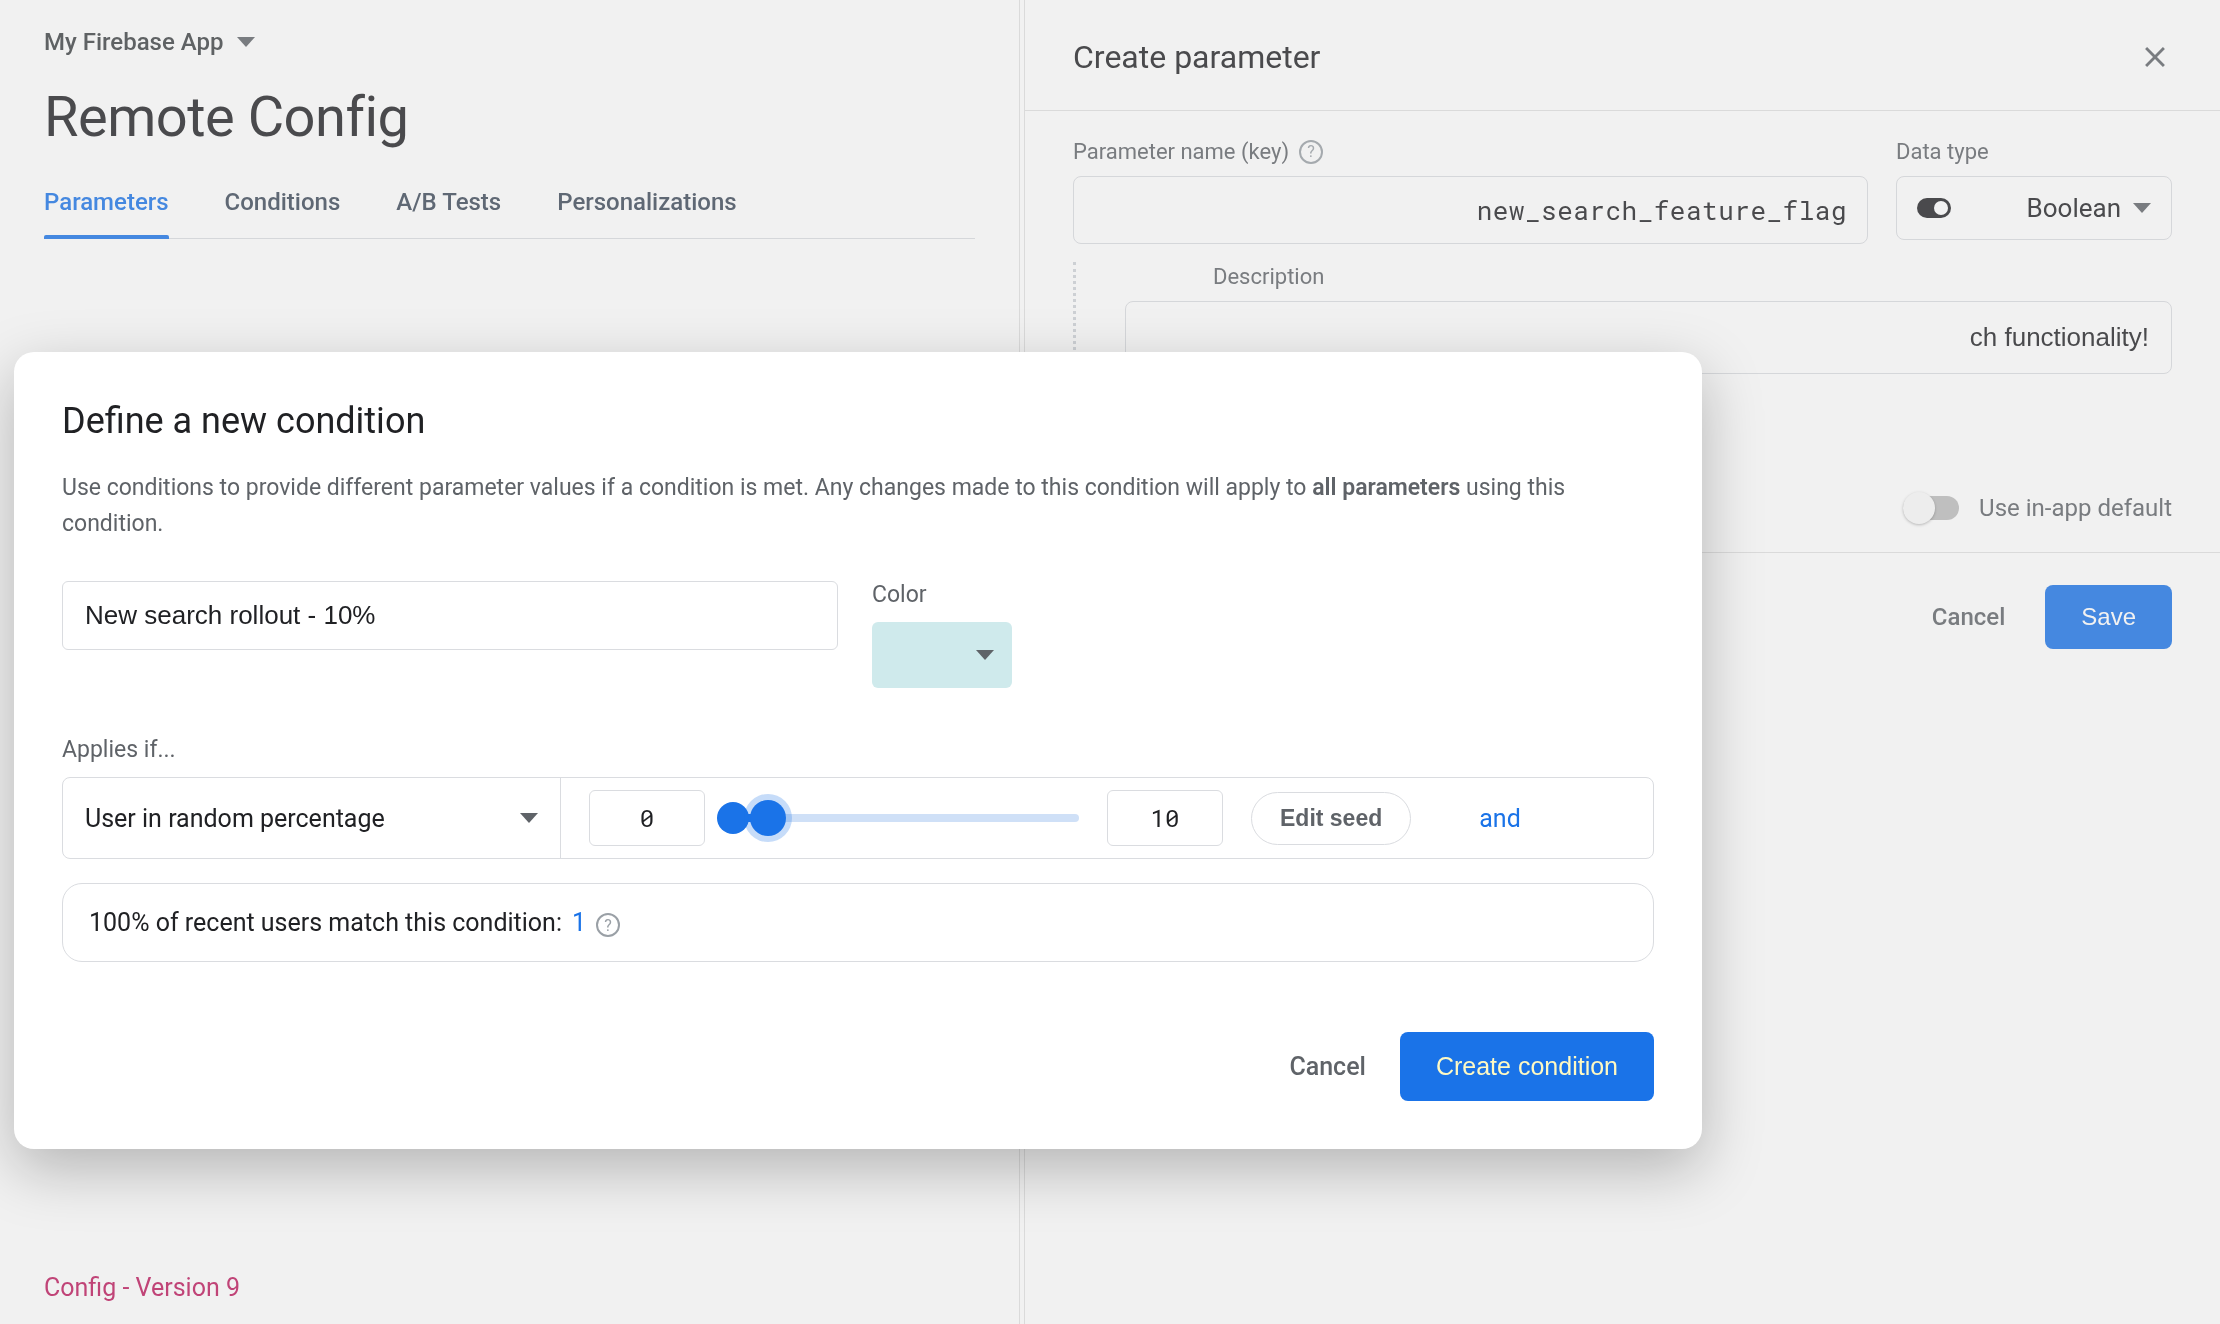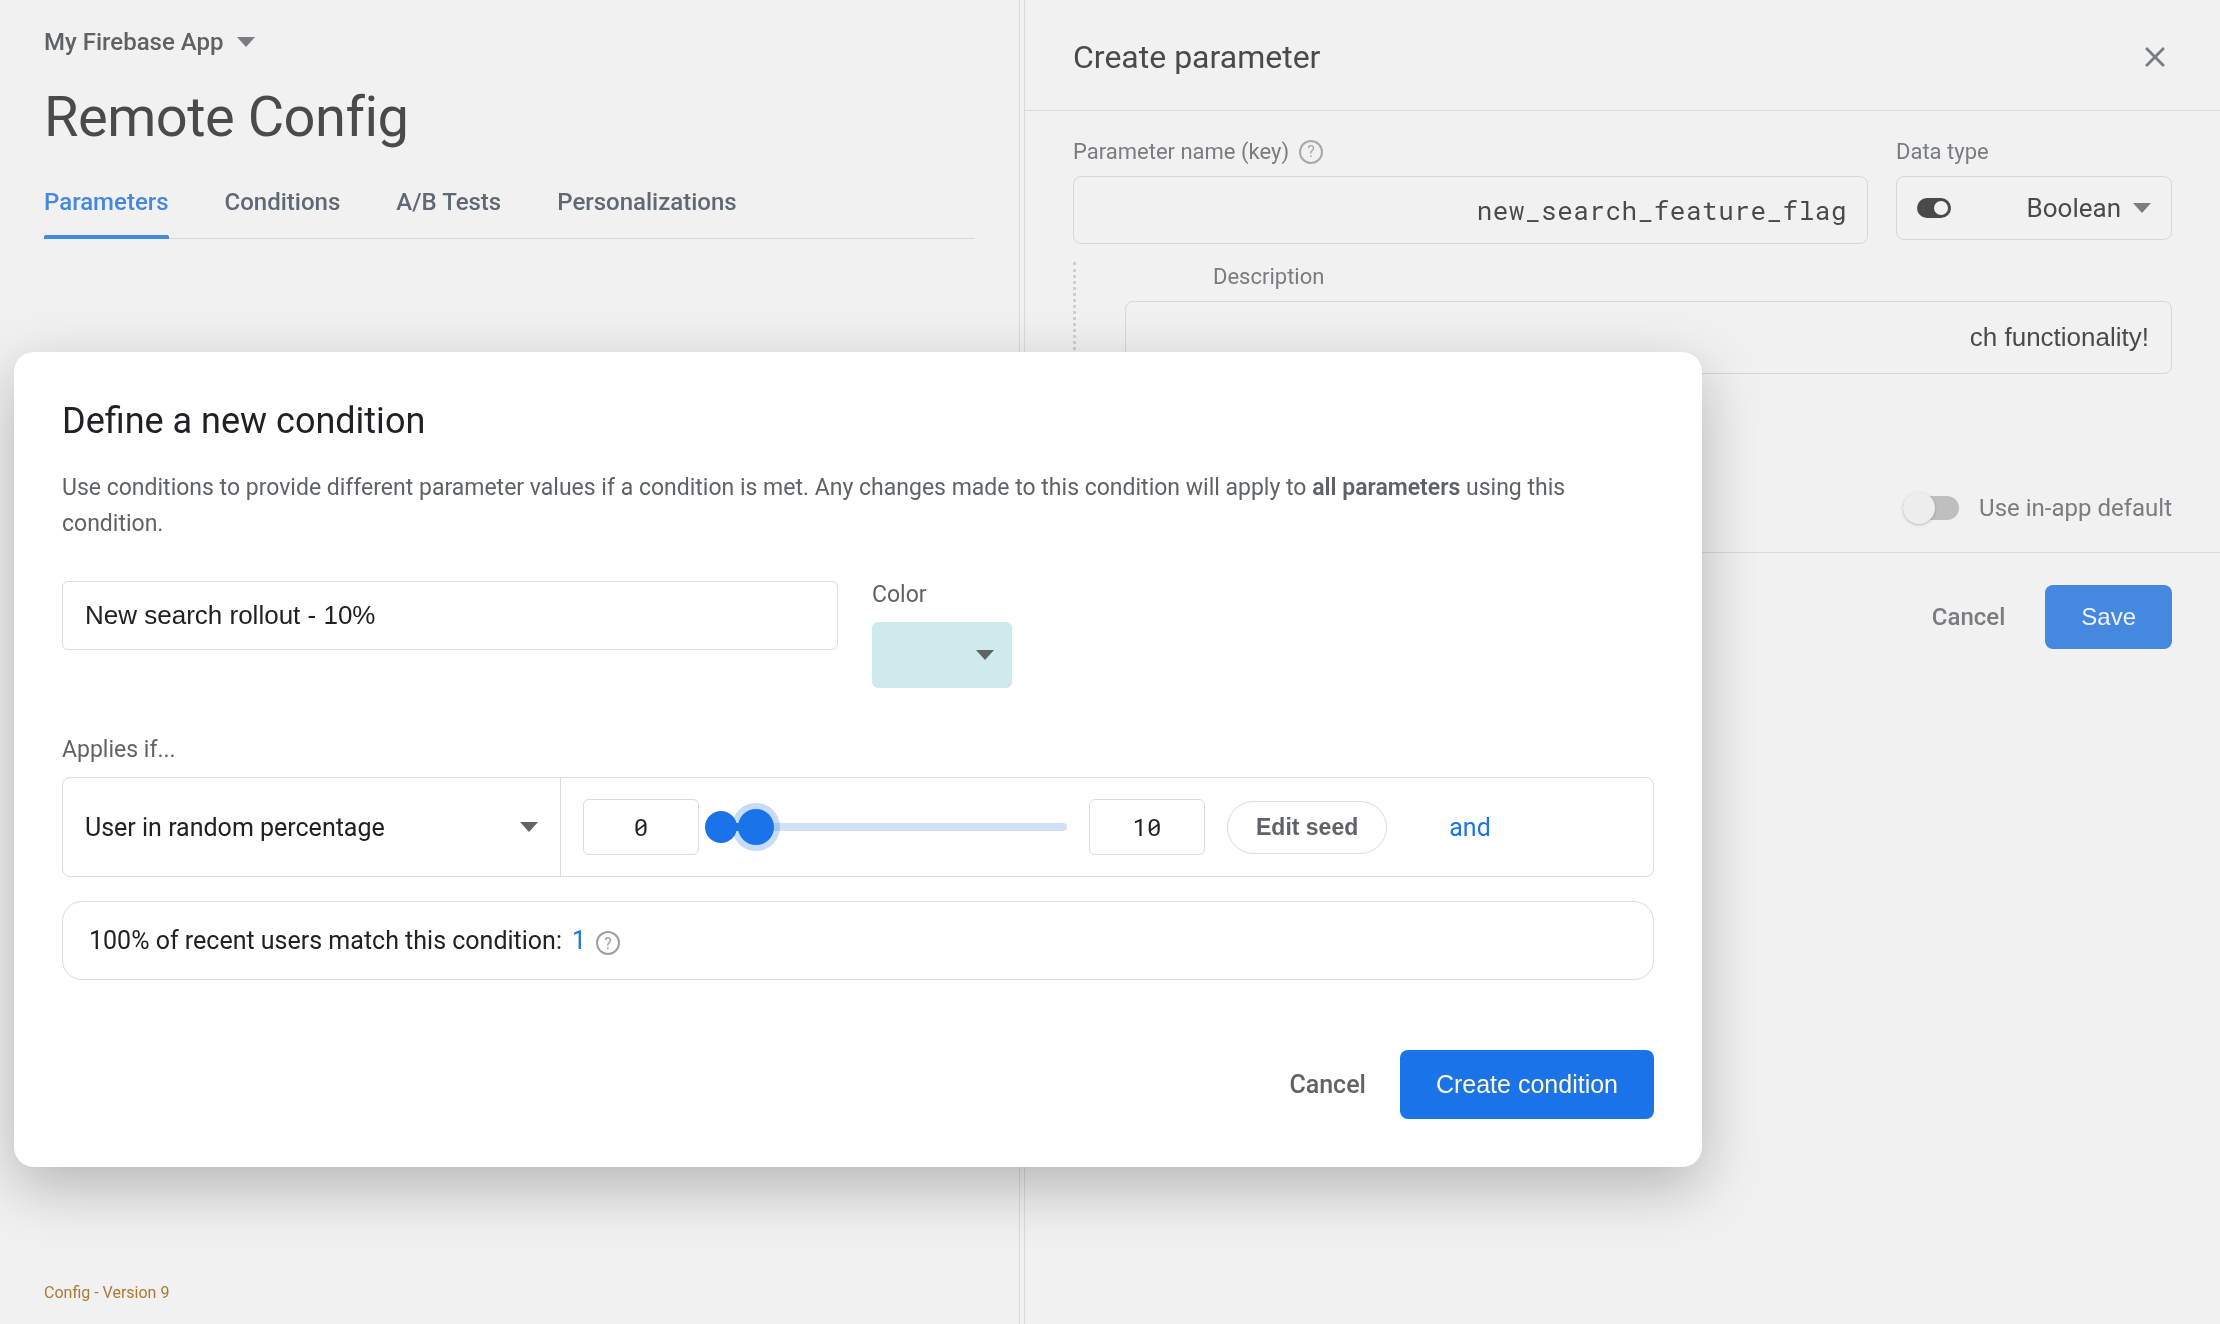--- a/index.html
+++ b/index.html
@@ -38,21 +38,21 @@
     font-size: 24px; color: #3c4859; padding-bottom: 22px; cursor: pointer;
     position: relative; font-weight: 500;
   }
   .tab.active { color: #1a73e8; }
   .tab.active::after {
     content: ''; position: absolute; left: 0; right: 0; bottom: -1px;
     height: 4px; background: #1a73e8; border-radius: 2px 2px 0 0;
   }
   .config-version {
     position: absolute; left: 44px; bottom: 22px;
-    font-size: 16px; color: #a16207;
+    font-size: 25px; color: #be185d;
   }
 
   
   .side-panel {
     position: absolute; right: 0; top: 0; width: 1196px; height: 100%;
     border-left: 1px solid #e0e0e0; background: #fff;
   }
   .side-header {
     display: flex; align-items: center; justify-content: space-between;
     padding: 38px 48px 34px 48px;
@@ -139,22 +139,22 @@
   }
   .color-select {
     width: 140px; height: 66px; background: #cfeaec; border-radius: 6px;
     display: flex; align-items: center; justify-content: flex-end;
     padding-right: 18px; cursor: pointer;
   }
 
   .applies-label { font-size: 23px; color: #5f6368; margin-bottom: 14px; }
   .applies-row {
     border: 1px solid #dadce0; border-radius: 8px;
-    display: flex; align-items: center; height: 100px;
-    padding: 0 20px 0 0; gap: 22px;
+    display: flex; align-items: center; height: 82px;
+    padding: 0 20px 0 0; gap: 28px;
   }
   .applies-select {
     height: 100%; display: flex; align-items: center; gap: 24px;
     padding: 0 22px; border-right: 1px solid #dadce0;
     font-size: 25px; color: #202124; cursor: pointer;
     width: 498px; justify-content: space-between;
   }
   .num-input {
     width: 116px; height: 56px; border: 1px solid #dadce0; border-radius: 6px;
     text-align: center; font-family: 'Roboto Mono', monospace; font-size: 24px;

